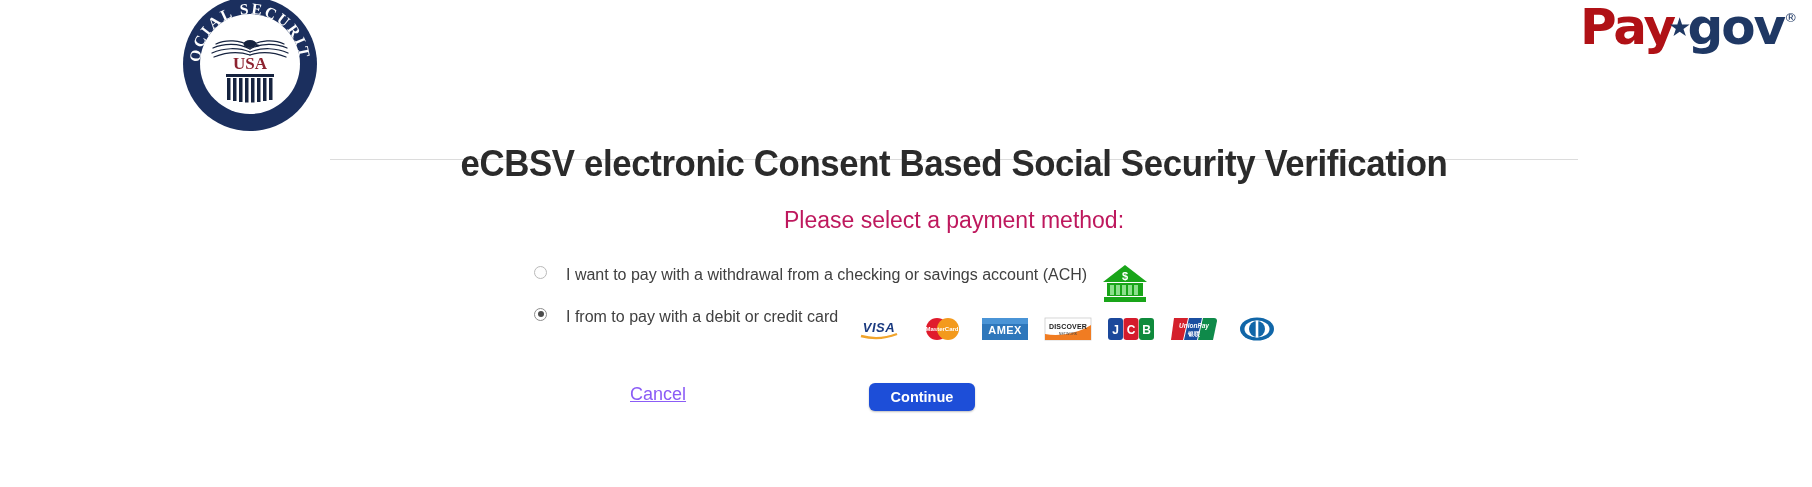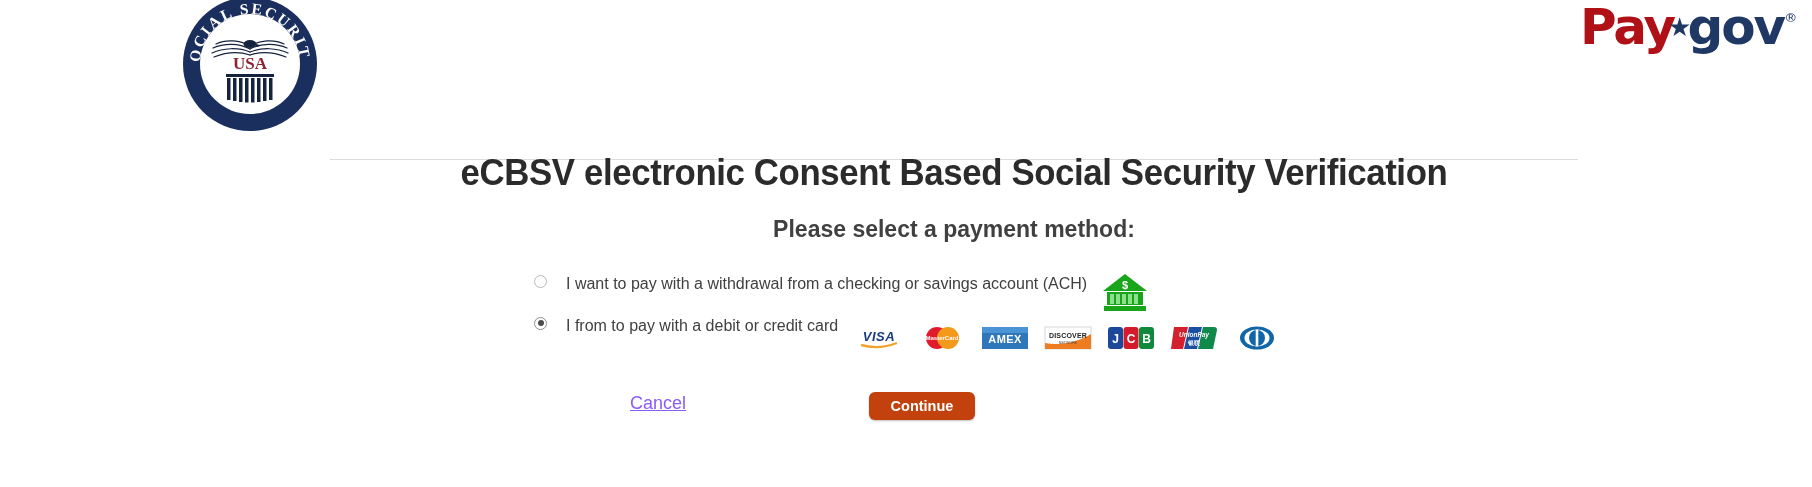--- a/index.html
+++ b/index.html
@@ -73,44 +73,44 @@
     width: 1248px;
     height: 1px;
     background: #dcdcdc;
     border: 0;
   }
 
   
   .content {
     position: absolute;
     left: 330px;
-    top: 153px;
+    top: 144px;
     width: 1248px;
   }
 
   .page-title {
     text-align: center;
     font-family: "Liberation Sans", sans-serif;
     font-weight: bold;
     font-size: 37px;
     color: #2b2b2b;
     margin: 0;
     padding: 0;
     line-height: 1.1;
     letter-spacing: -0.4px;
     transform: scaleX(0.94);
     transform-origin: center;
   }
 
   .page-subtitle {
     text-align: center;
     font-family: "Liberation Sans", sans-serif;
-    font-weight: bold;
+    font-weight: normal;
     font-size: 23px;
-    color: #404040;
+    color: #be185d;
     margin: 22px 0 0 0;
     padding: 0;
   }
 
   
   .options {
     margin-top: 32px;
     padding-left: 204px;
   }
 
@@ -196,21 +196,21 @@
   }
 
   .continue-button {
     position: absolute;
     left: 539px;
     top: 7px;
     width: 106px;
     height: 28px;
     border: 0;
     border-radius: 6px;
-    background: #c2410c;
+    background: #1d4ed8;
     color: #ffffff;
     font-family: "Liberation Sans", sans-serif;
     font-weight: bold;
     font-size: 14.5px;
     cursor: pointer;
     box-shadow: 0 1px 2px rgba(0,0,0,0.25);
     padding: 0;
   }
 </style>
 </head>

